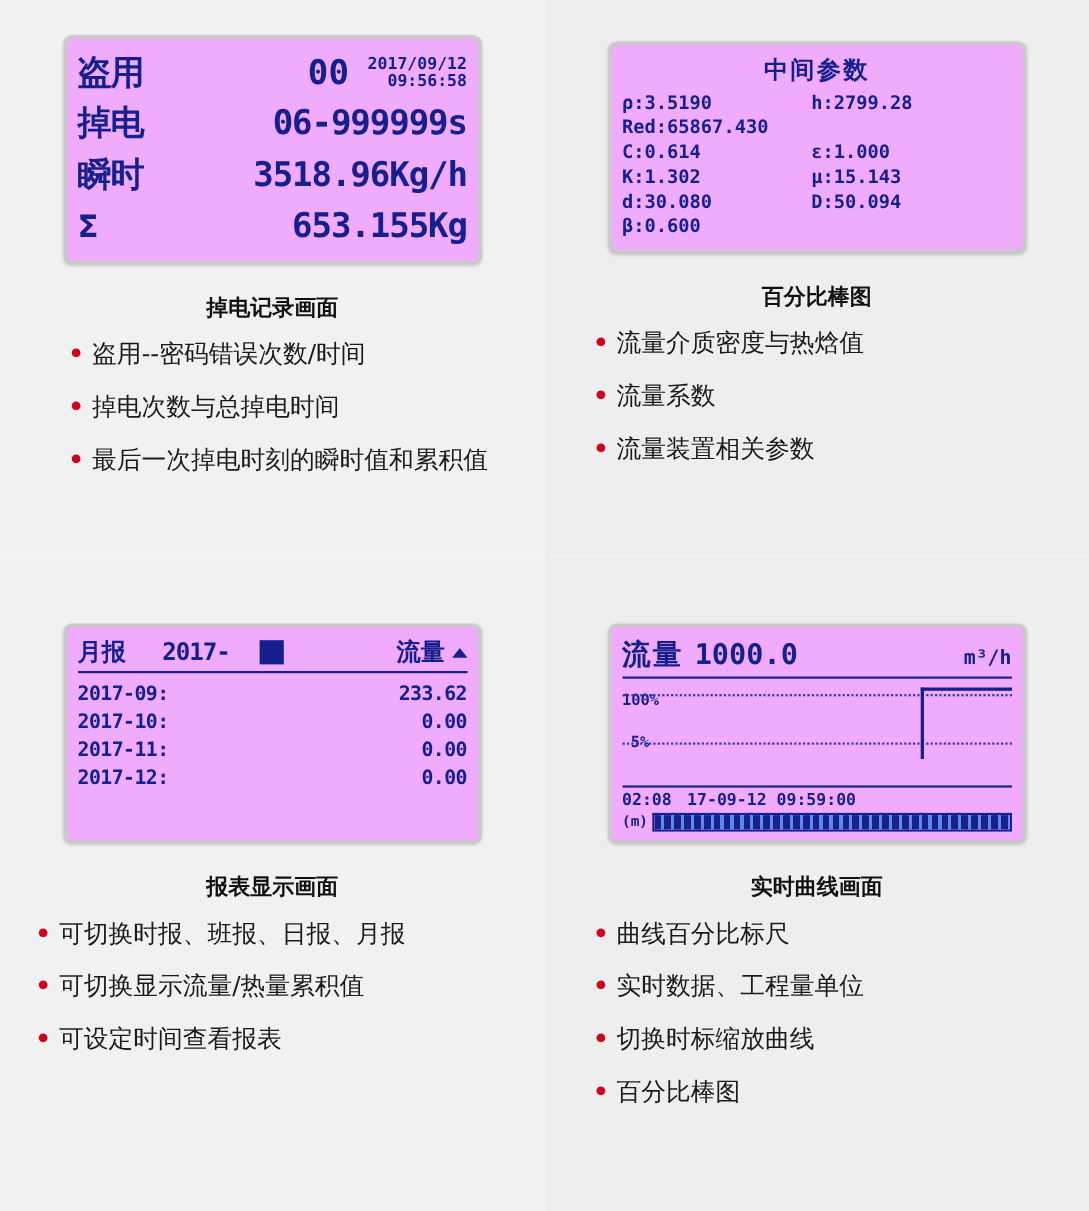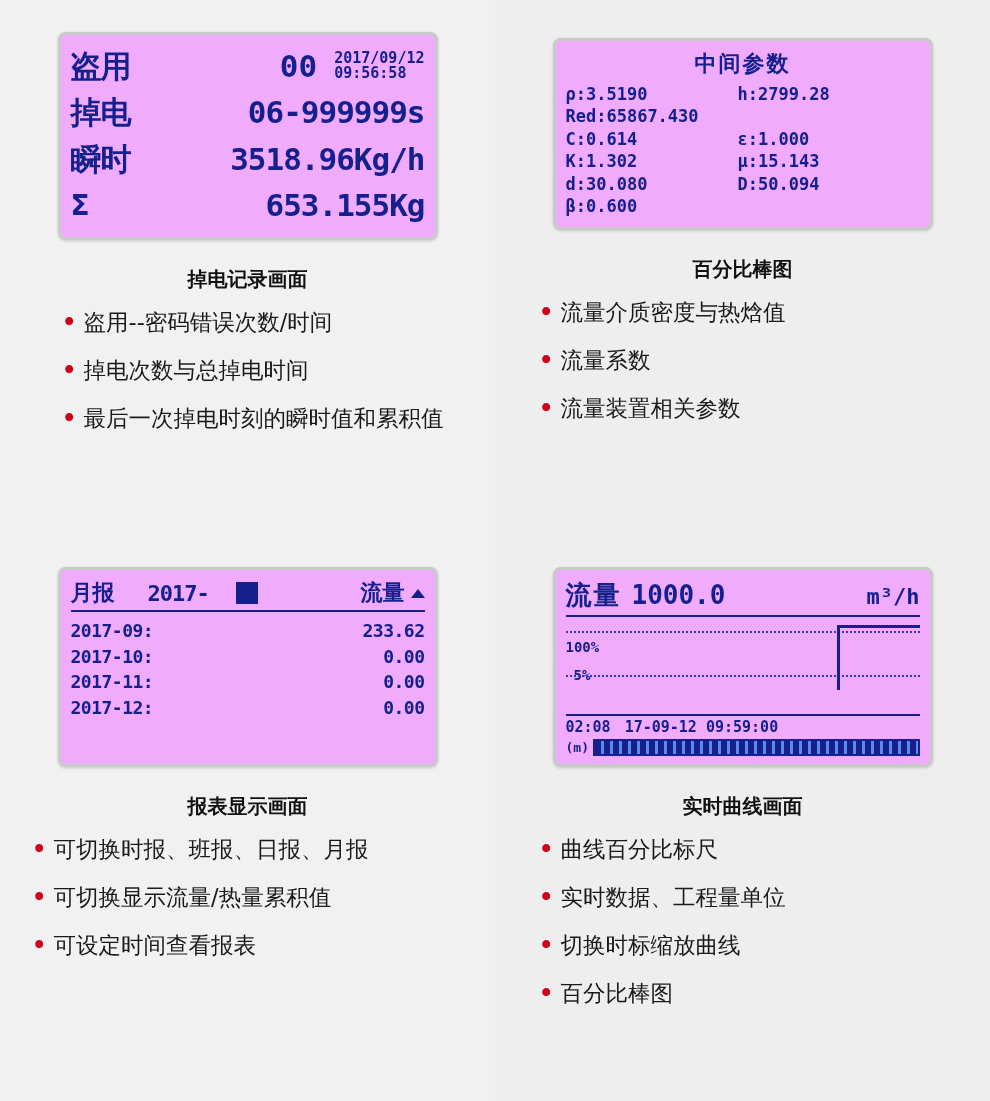--- a/index.html
+++ b/index.html
@@ -81,21 +81,21 @@
     justify-content: flex-end;
     gap: 17px;
   }
   .s1 .r1 .num { font-size: 31px; font-weight: 700; }
   .s1 .r1 .stack {
     display: flex;
     flex-direction: column;
     font-size: 15px;
     line-height: 1.05;
     font-weight: 700;
-    text-align: left;
+    text-align: right;
   }
   .s1 .sigma {
     font-family: "DejaVu Sans", sans-serif;
     font-size: 28px;
     font-weight: 700;
   }
 
   
   .s2 {
     height: 100%;
@@ -153,29 +153,29 @@
 
   
   .s4 { height: 100%; display: flex; flex-direction: column; position: relative; }
   .s4 .hdr {
     display: flex; align-items: baseline; gap: 10px;
     font-size: 26px; font-weight: 700;
     padding-bottom: 2px;
     border-bottom: 2px solid #16208c;
   }
   .s4 .hdr .cn { font-family: "DejaVu Sans", sans-serif; letter-spacing: 2px; }
-  .s4 .hdr .unit { margin-left: auto; font-size: 22px; }
+  .s4 .hdr .unit { margin-left: auto; font-size: 18px; }
   .s4 .plot {
     position: relative;
     flex: 1;
     margin-top: 4px;
     font-size: 14px;
     font-weight: 700;
   }
-  .s4 .lbl-100 { position: absolute; left: 0; top: 18px; }
+  .s4 .lbl-100 { position: absolute; left: 0; top: 8px; }
   .s4 .lbl-5 { position: absolute; left: 8px; top: 46px; }
   .s4 .dotline {
     position: absolute; left: 0; right: 0;
     border-top: 2px dotted #2b3bb5;
   }
   .s4 .trace {
     position: absolute;
     right: 0; top: 4px;
     width: 80px; height: 62px;
     border-left: 3px solid #16208c;

